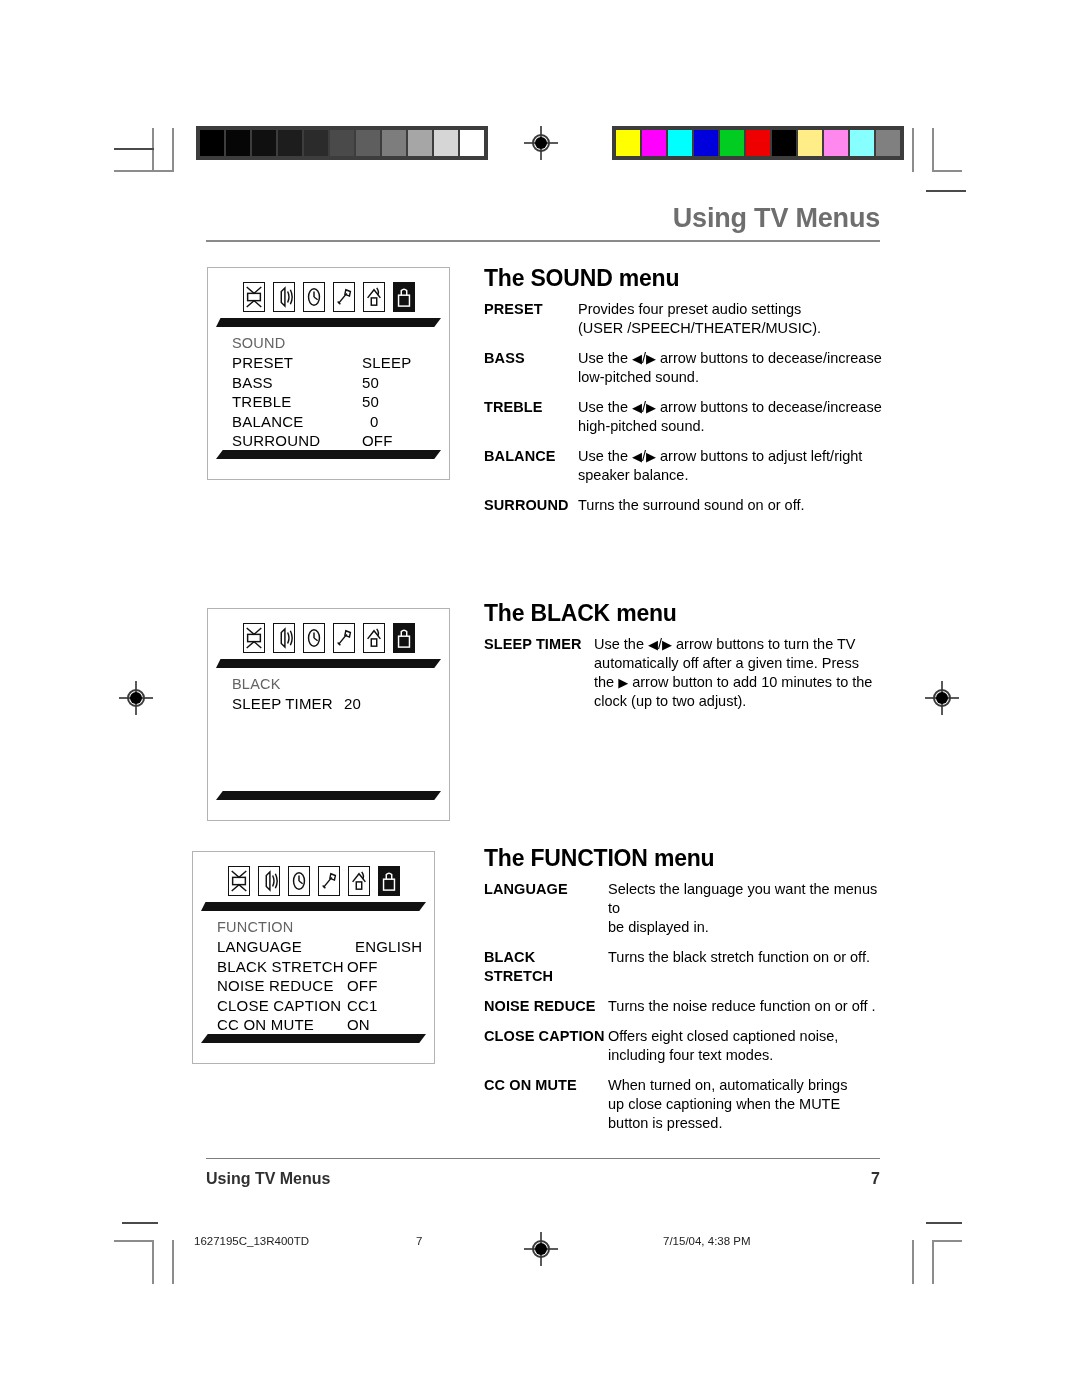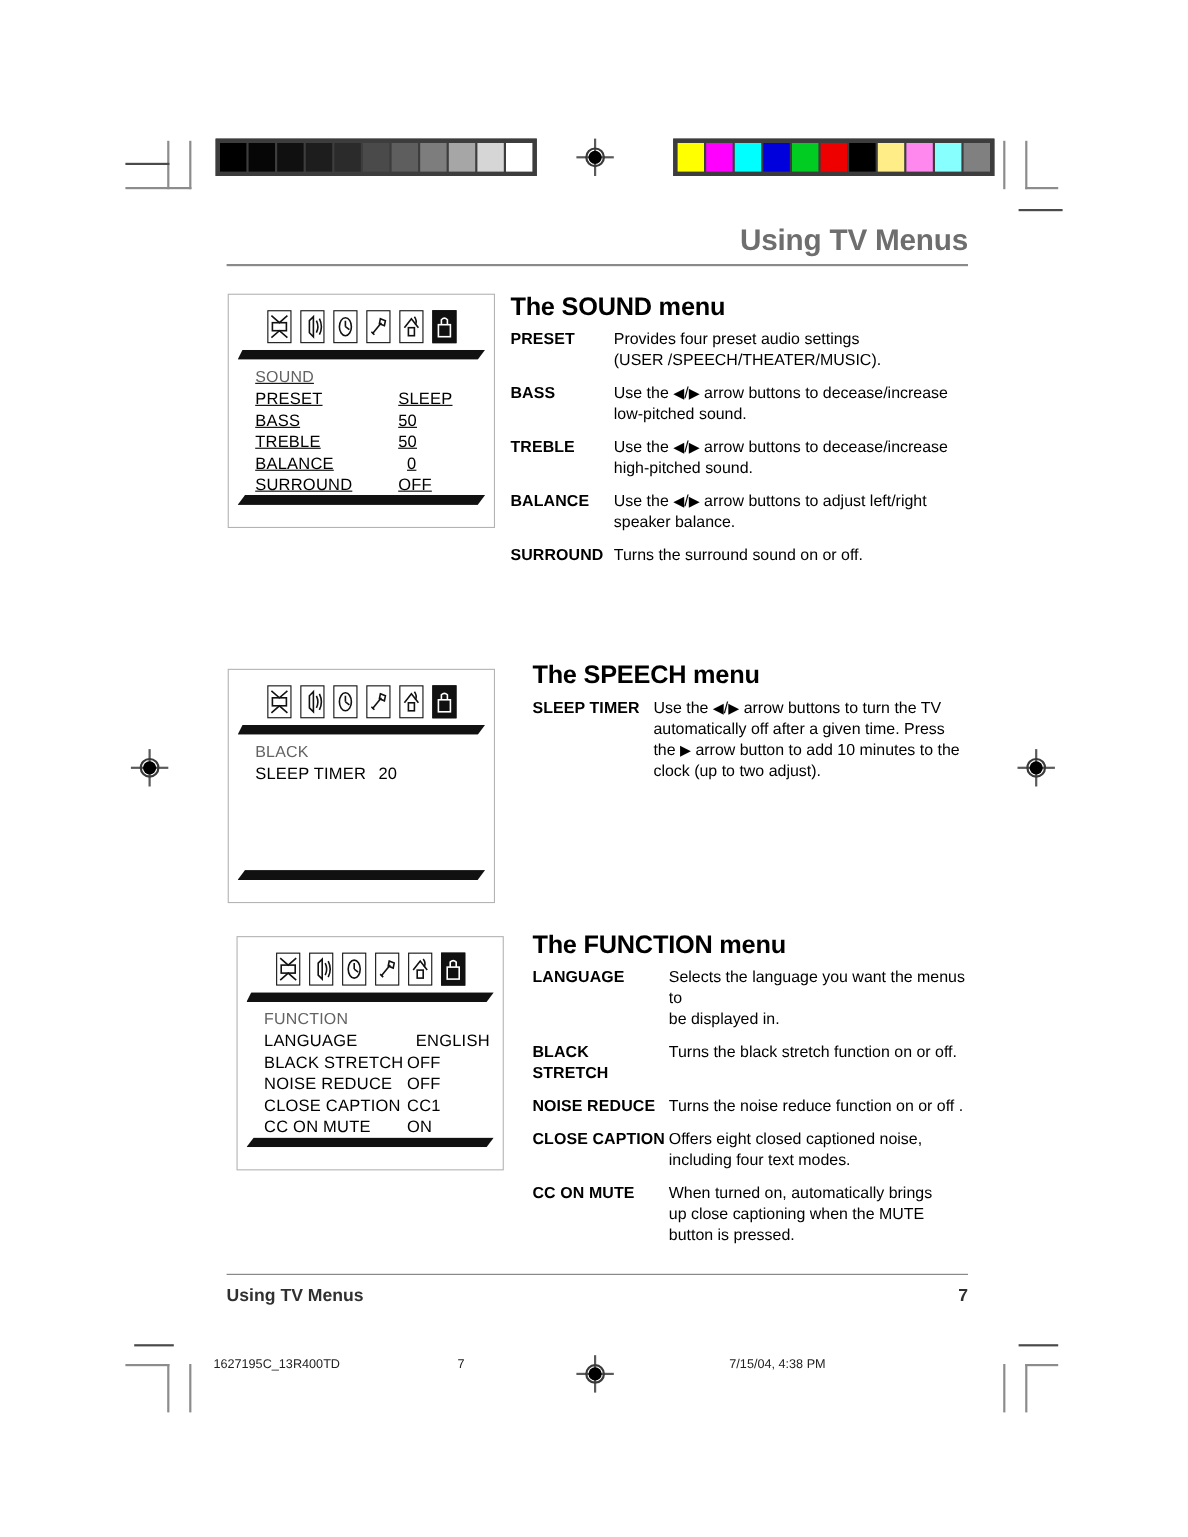--- a/index.html
+++ b/index.html
@@ -272,21 +272,21 @@
     <div class="swatch" style="background: rgb(255, 136, 238);"></div>
     <div class="swatch" style="background: rgb(136, 255, 255);"></div>
     <div class="swatch" style="background: rgb(128, 128, 128);"></div>
   </div>
 
 <div id="page-header">
   <div class="header-title">Using TV Menus</div>
   <div class="header-rule"></div>
 </div>
 
-<div class="osd-box" style="left:207px; top:267px;text-decoration:underline;">
+<div class="osd-box" style="left:207px; top:267px;">
   <div class="osd-icons">
       <div class="osd-icon" style="color: rgb(17, 17, 17);">
         <svg viewBox="0 0 22 30">
           <g stroke="currentColor" stroke-width="1.6" fill="none">
             <path d="M3 4 L11 11 L19 4"></path>
             <path d="M3 26 L11 19 L19 26"></path>
             <rect x="4" y="11" width="14" height="8"></rect>
           </g>
         </svg>
       </div>
@@ -355,21 +355,21 @@
         <span class="osd-value" style="padding-left:8px">0</span>
       </div>
     <div class="osd-row">
         <span class="osd-label" style="width:130px">SURROUND</span>
         <span class="osd-value">OFF</span>
       </div>
   </div>
   <div class="osd-bar-bottom"></div>
 </div>
 
-<div class="desc-col" style="left:464px; top:266px; width:400px;">
+<div class="desc-col" style="left:484px; top:266px; width:400px;">
   <h2 class="desc-heading">The SOUND menu</h2>
 
   <div class="desc-item">
     <span class="desc-term" style="width:94px">PRESET</span>
     <span class="desc-def">
       <span>Provides four preset audio settings</span><br>
       <span>(USER /SPEECH/THEATER/MUSIC).</span>
     </span>
   </div>
 
@@ -466,33 +466,33 @@
     <div class="osd-title">BLACK</div>
     <div class="osd-row">
         <span class="osd-label" style="width:112px">SLEEP TIMER</span>
         <span class="osd-value">20</span>
       </div>
   </div>
   <div class="osd-bar-bottom"></div>
 </div>
 
 <div class="desc-col" style="left:484px; top:601px; width:400px;">
-  <h2 class="desc-heading">The SPEECH menu</h2>
+  <h2 class="desc-heading">The BLACK menu</h2>
   <div class="desc-item">
     <span class="desc-term" style="width:110px">SLEEP TIMER</span>
     <span class="desc-def">
       <span><span>Use the </span><span class="arrow-l">◀</span><span>/</span><span class="arrow-r">▶</span><span> arrow buttons to turn the TV</span></span><br>
       <span>automatically off after a given time. Press</span><br>
       <span><span>the </span><span class="arrow-r">▶</span><span> arrow button to add 10 minutes to the</span></span><br>
       <span>clock (up to two adjust).</span>
     </span>
   </div>
 </div>
 
-<div class="osd-box" style="left:215px; top:851px;">
+<div class="osd-box" style="left:192px; top:851px;">
   <div class="osd-icons">
       <div class="osd-icon" style="color: rgb(17, 17, 17);">
         <svg viewBox="0 0 22 30">
           <g stroke="currentColor" stroke-width="1.6" fill="none">
             <path d="M3 4 L11 11 L19 4"></path>
             <path d="M3 26 L11 19 L19 26"></path>
             <rect x="4" y="11" width="14" height="8"></rect>
           </g>
         </svg>
       </div>

